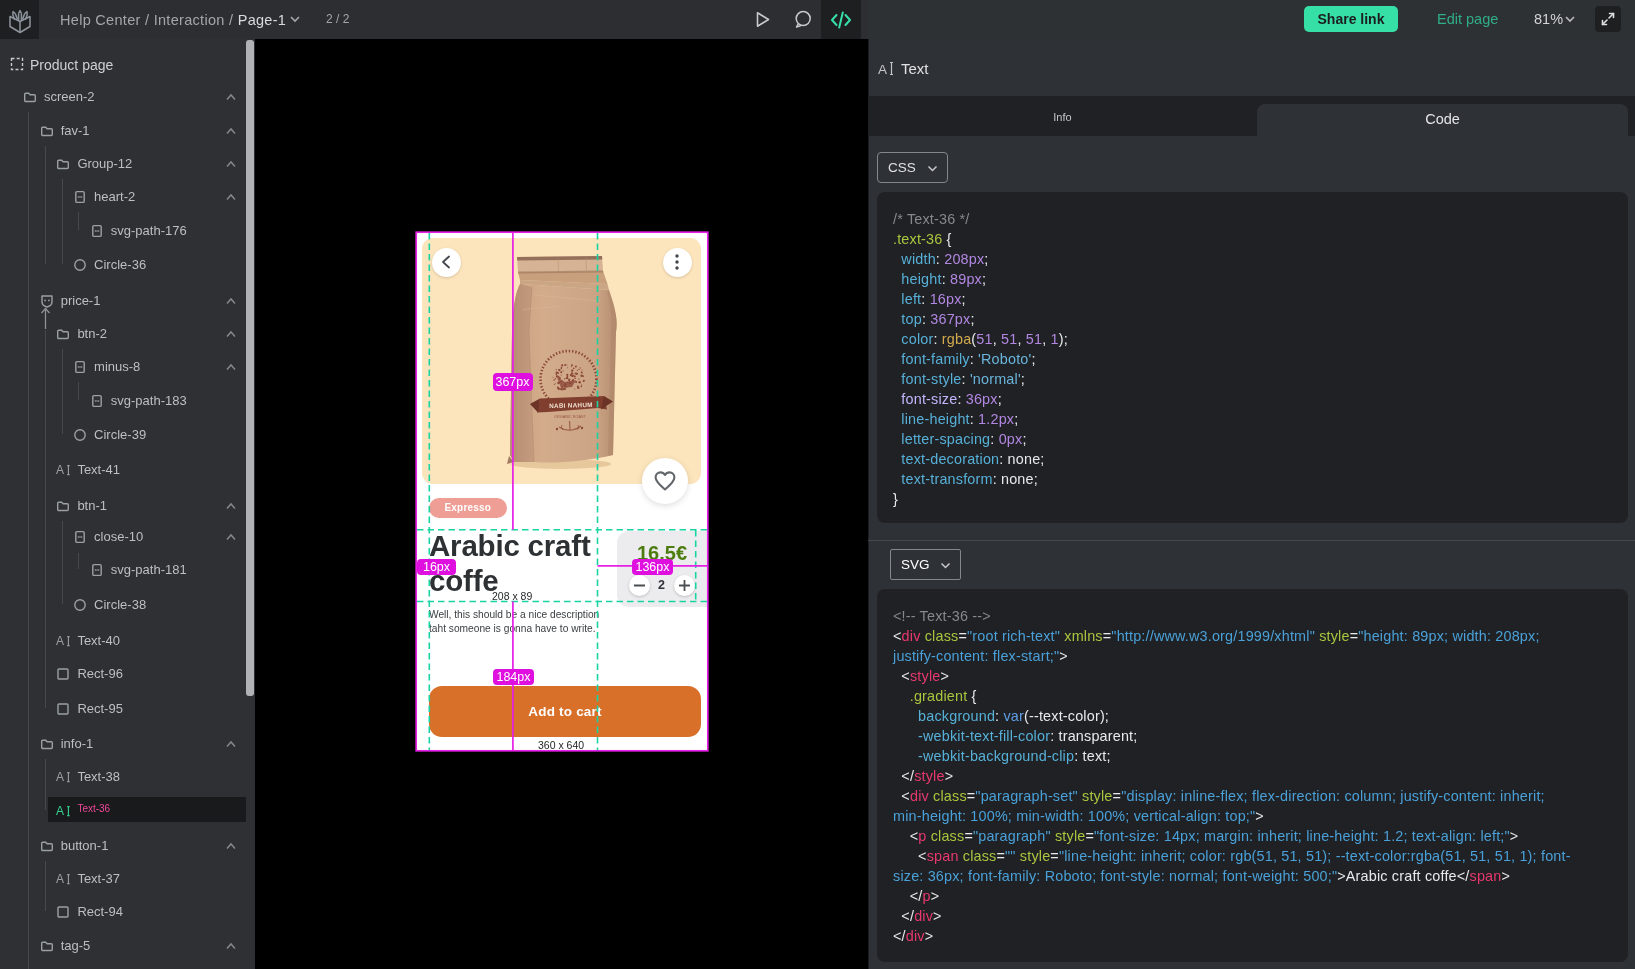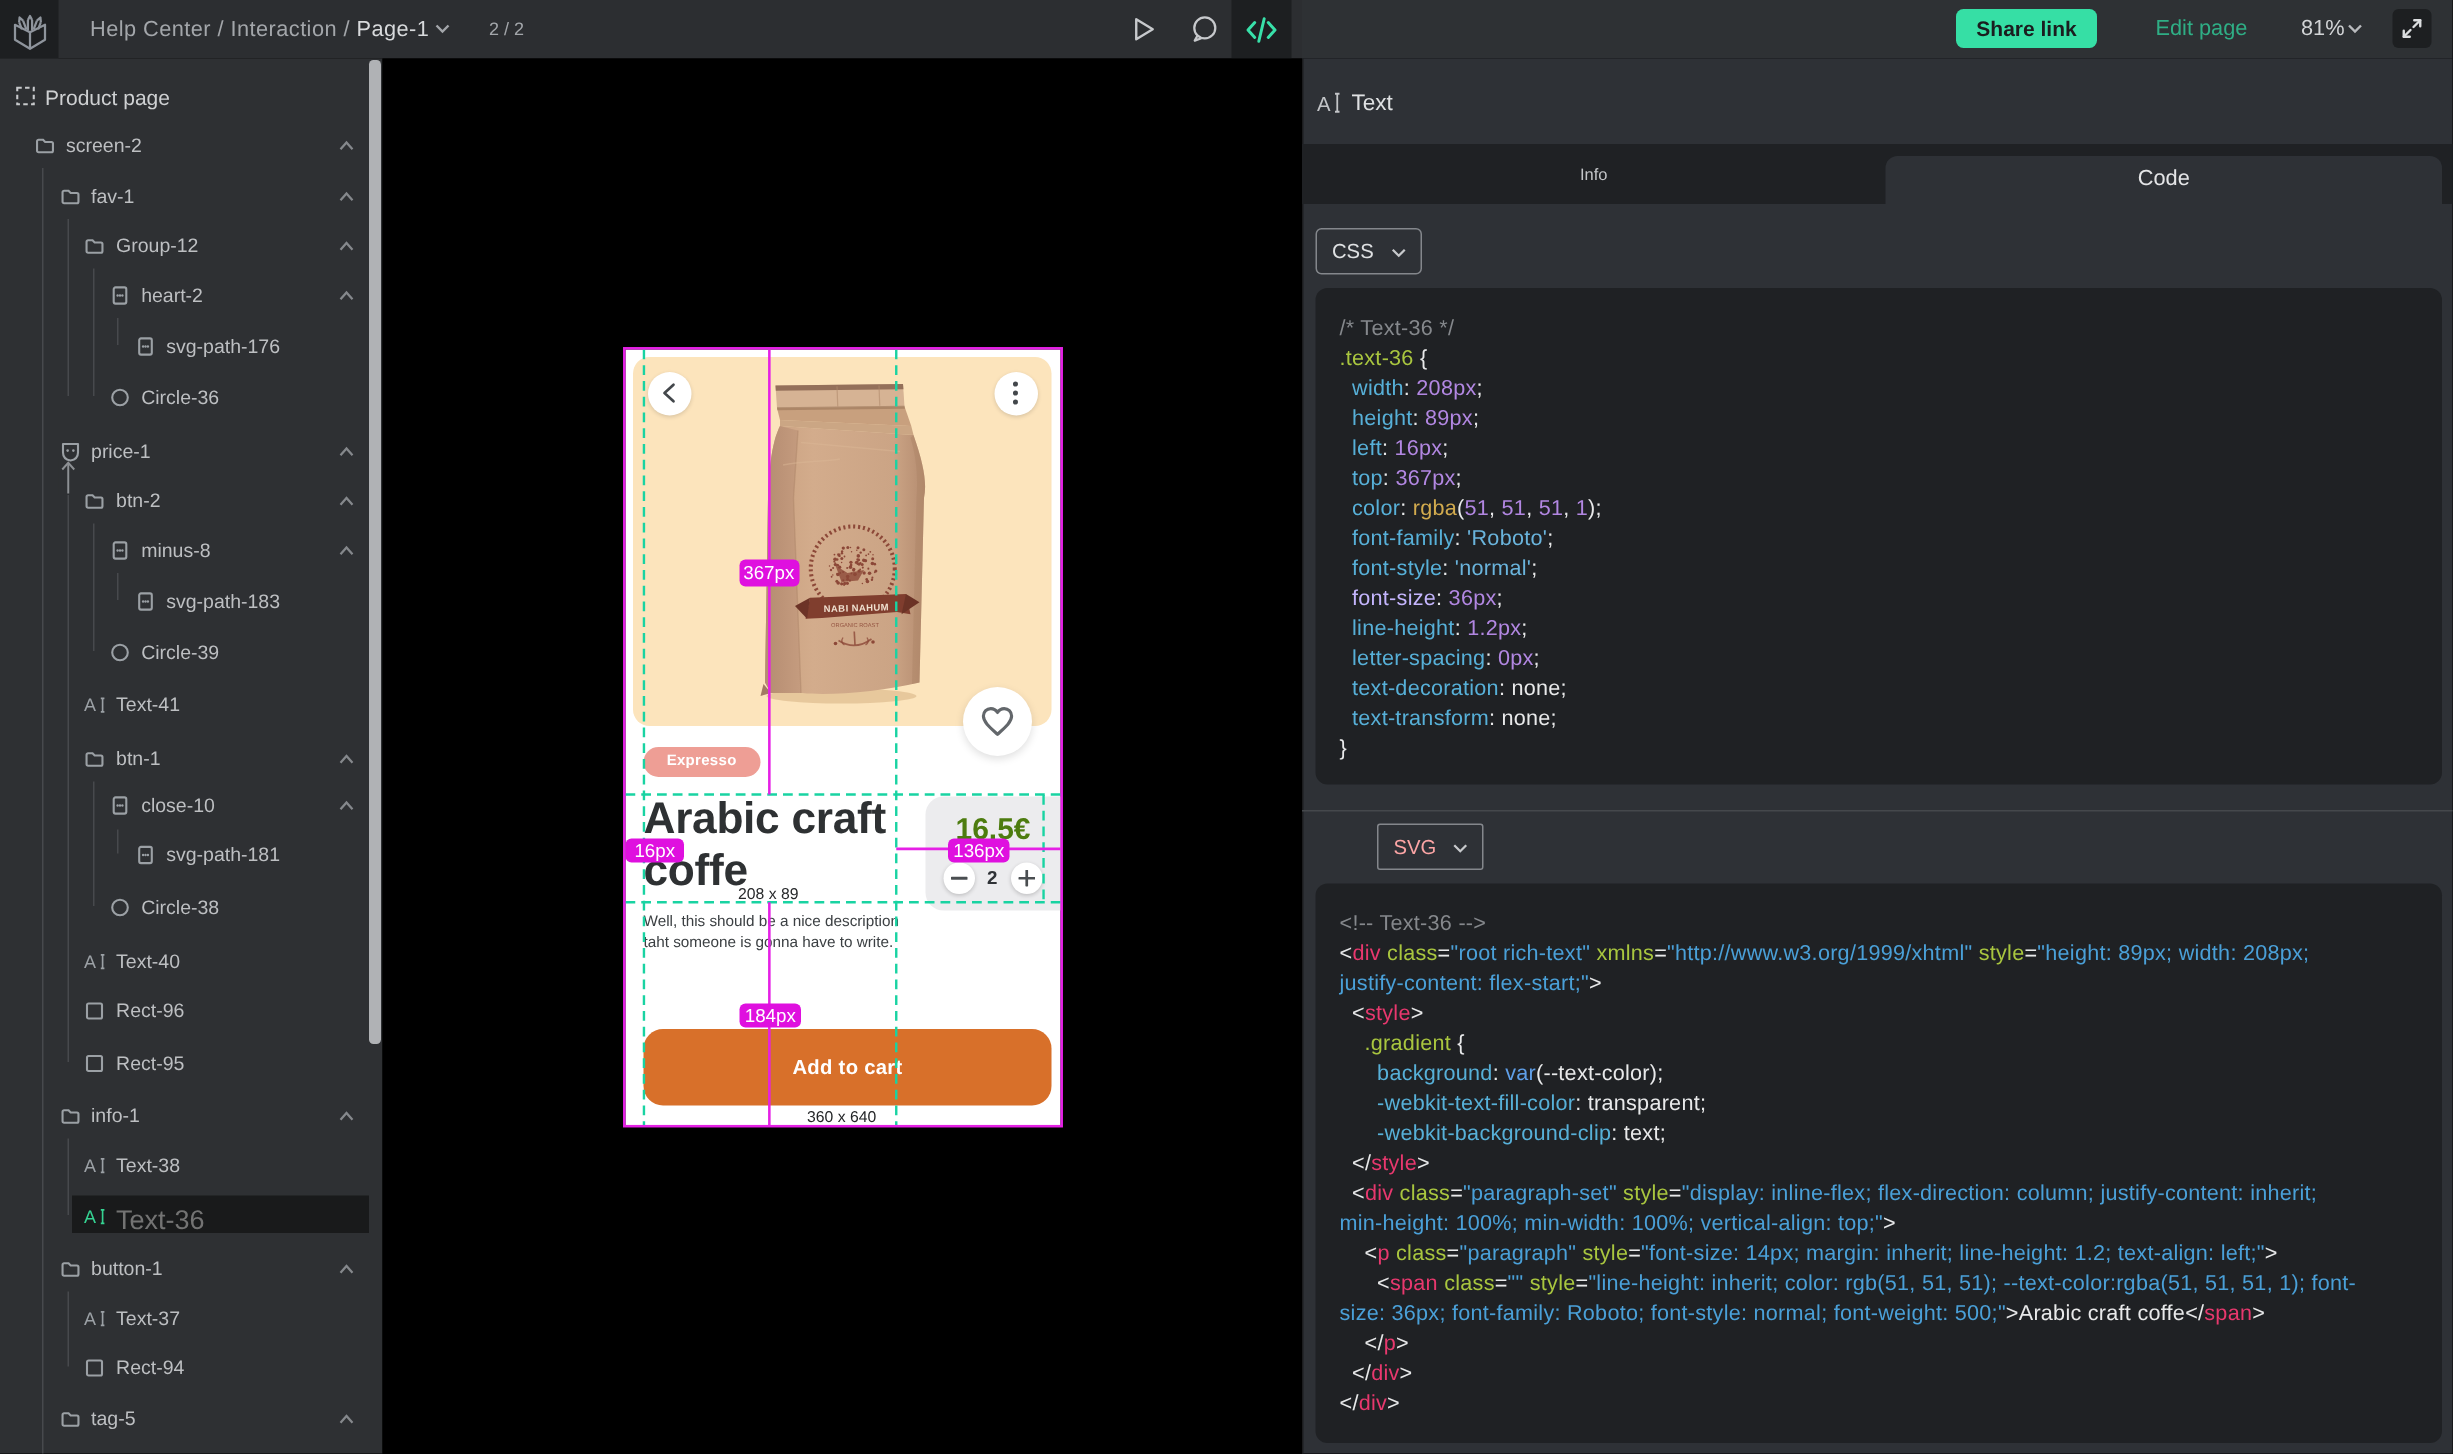--- a/index.html
+++ b/index.html
@@ -294,21 +294,21 @@
       <path d="M11.2 2.6 h2.4 M12.4 2.6 v9 M11.2 11.6 h2.4" stroke="#9ba0a5" stroke-width="1.1" fill="none"></path>
     </svg>
   </div>
 <div class="a" style="left:77.4px;top:769px;font-size:13px;color:#bdbfc2;">Text-38</div>
 <div class="a" style="left:56.4px;top:804px;">
     <svg width="14" height="14" viewBox="0 0 14 14">
       <text x="0" y="11" font-size="12" font-family="Liberation Sans" fill="#35d392">A</text>
       <path d="M11.2 2.6 h2.4 M12.4 2.6 v9 M11.2 11.6 h2.4" stroke="#35d392" stroke-width="1.1" fill="none"></path>
     </svg>
   </div>
-<div class="a" style="left:77.4px;top:803px;font-size:18px;color:#737373;">Text-36</div>
+<div class="a" style="left:77.4px;top:803px;font-size:10px;color:#ec4899;">Text-36</div>
 <div class="a" style="left:39.7px;top:839px;">
     <svg width="14" height="14" viewBox="0 0 14 14">
       <path d="M1.7 4.2 a1 1 0 0 1 1-1 h3 l1.4 1.5 h4.2 a1 1 0 0 1 1 1 v4.8 a1 1 0 0 1 -1 1 h-8.6 a1 1 0 0 1 -1-1 Z" fill="none" stroke="#9ba0a5" stroke-width="1.4"></path>
     </svg>
   </div>
 <div class="a" style="left:60.7px;top:838px;font-size:13px;color:#bdbfc2;">button-1</div>
 <div class="a" style="left:225px;top:842px;">
     <svg width="12" height="8" viewBox="0 0 12 8">
       <path d="M2 6.5 L6 2 L10 6.5" fill="none" stroke="#85888c" stroke-width="1.5"></path>
     </svg>
@@ -554,21 +554,21 @@
     <div class="cl"><span style="color:#57b0d8">  font-family</span><span style="color:#e8e9ea">: </span><span style="color:#6ab4dc">'Roboto'</span><span style="color:#e8e9ea">;</span></div>
     <div class="cl"><span style="color:#57b0d8">  font-style</span><span style="color:#e8e9ea">: </span><span style="color:#6ab4dc">'normal'</span><span style="color:#e8e9ea">;</span></div>
     <div class="cl"><span style="color:#c4b5fd">  font-size</span><span style="color:#e8e9ea">: </span><span style="color:#b287e2">36px</span><span style="color:#e8e9ea">;</span></div>
     <div class="cl"><span style="color:#57b0d8">  line-height</span><span style="color:#e8e9ea">: </span><span style="color:#b287e2">1.2px</span><span style="color:#e8e9ea">;</span></div>
     <div class="cl"><span style="color:#57b0d8">  letter-spacing</span><span style="color:#e8e9ea">: </span><span style="color:#b287e2">0px</span><span style="color:#e8e9ea">;</span></div>
     <div class="cl"><span style="color:#57b0d8">  text-decoration</span><span style="color:#e8e9ea">: </span><span style="color:#e8e9ea">none</span><span style="color:#e8e9ea">;</span></div>
     <div class="cl"><span style="color:#57b0d8">  text-transform</span><span style="color:#e8e9ea">: </span><span style="color:#e8e9ea">none</span><span style="color:#e8e9ea">;</span></div>
     <div class="cl"><span style="color:#e8e9ea">}</span></div>
   </div>
 <div class="a" style="left:868px;top:540px;width:767px;height:1px;background:#45484c;"></div>
-<div class="a" style="left:918px;top:549px;width:71px;height:31px;box-sizing:border-box;border:1.5px solid #84878c;border-radius:2px;color:#fca5a5;font-size:13.5px;">
+<div class="a" style="left:890px;top:549px;width:71px;height:31px;box-sizing:border-box;border:1.5px solid #84878c;border-radius:2px;color:#ffffff;font-size:13.5px;">
     <span style="position:absolute;left:10px;top:7px;">SVG</span>
     <svg width="11" height="7" viewBox="0 0 11 7" style="position:absolute;right:9px;top:12px;">
       <path d="M1.5 1.5 L5.5 5.5 L9.5 1.5" fill="none" stroke="#c7c9cc" stroke-width="1.5"></path>
     </svg>
   </div>
 <div class="a" style="left:877px;top:589px;width:751px;height:373px;background:#1f2124;border-radius:8px;box-sizing:border-box;padding:17px 16px 0;overflow:hidden;">
     <div class="cl"><span style="color:#85888c">&lt;!-- Text-36 --&gt;</span></div>
     <div class="cl"><span style="color:#e8e9ea">&lt;</span><span style="color:#e8386e">div</span><span style="color:#e8e9ea"> </span><span style="color:#a9c63f">class</span><span style="color:#e8e9ea">=</span><span style="color:#4aa0d8">"root rich-text"</span><span style="color:#e8e9ea"> </span><span style="color:#a9c63f">xmlns</span><span style="color:#e8e9ea">=</span><span style="color:#4aa0d8">"http://www.w3.org/1999/xhtml"</span><span style="color:#e8e9ea"> </span><span style="color:#a9c63f">style</span><span style="color:#e8e9ea">=</span><span style="color:#4aa0d8">"height: 89px; width: 208px;</span></div>
     <div class="cl"><span style="color:#4aa0d8">justify-content: flex-start;"</span><span style="color:#e8e9ea">&gt;</span></div>
     <div class="cl"><span style="color:#e8e9ea">  </span><span style="color:#e8e9ea">&lt;</span><span style="color:#e8386e">style</span><span style="color:#e8e9ea">&gt;</span></div>

